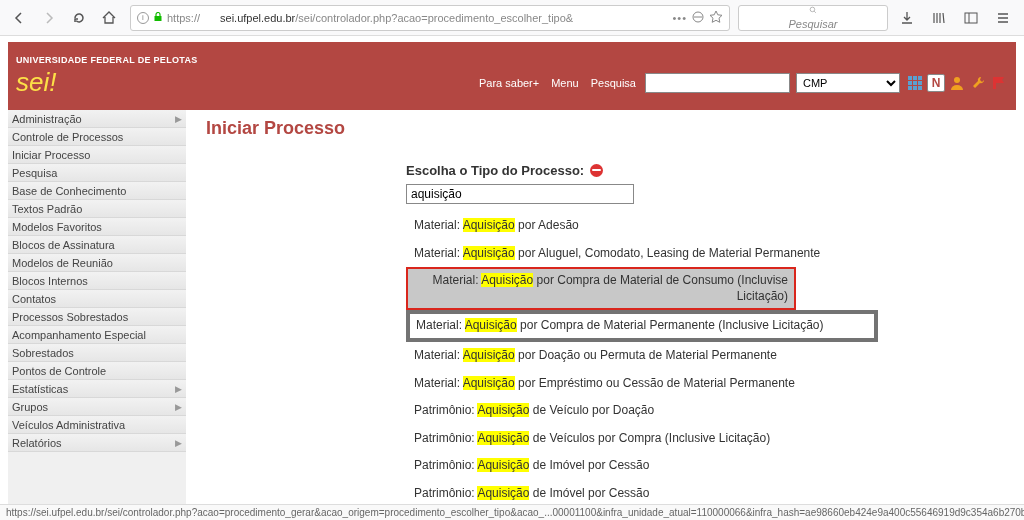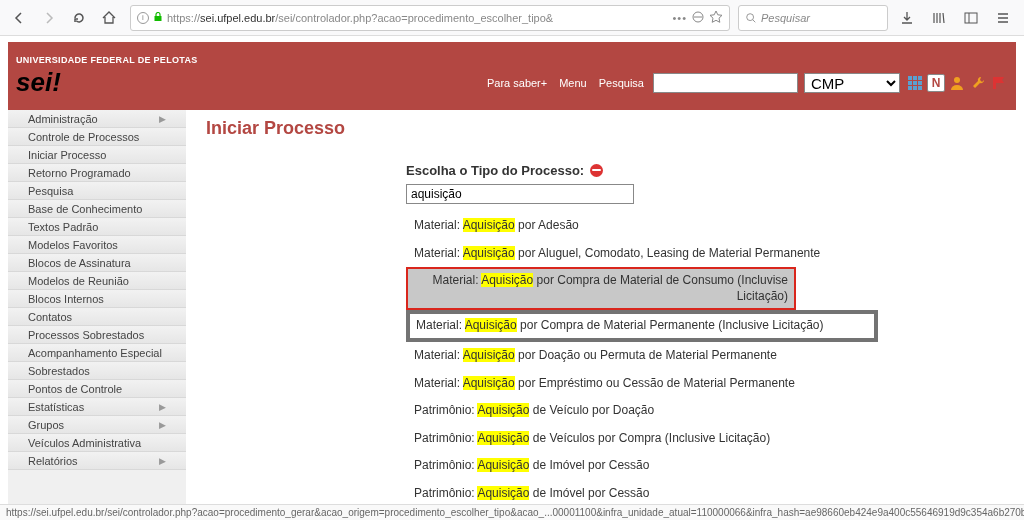--- a/index.html
+++ b/index.html
@@ -3,49 +3,49 @@
 <meta charset="utf-8">
 <style>
   * { box-sizing: border-box; margin: 0; padding: 0; }
   body { font-family: Arial, sans-serif; font-size: 12px; color: #333; width: 1024px; height: 520px; overflow: hidden; background: #fff; }
   
   
   .browser-bar { height: 36px; background: #f9f9fa; display: flex; align-items: center; padding: 0 6px; gap: 4px; border-bottom: 1px solid #ddd; }
   .nav-btn { width: 26px; height: 26px; display: flex; align-items: center; justify-content: center; color: #555; border-radius: 3px; }
   .url-bar { flex: 1; height: 26px; background: #fff; border: 1px solid #ccc; border-radius: 3px; display: flex; align-items: center; padding: 0 6px; gap: 4px; font-size: 11px; color: #555; margin: 0 4px; }
   .url-text { flex: 1; white-space: nowrap; overflow: hidden; color: #888; }
-  .url-text .domain { color: #333; }
+  .url-text .domain { color: #333; padding-left: 20px; }
   .lock { color: #12bc00; font-size: 11px; }
   .info-icon { border: 1px solid #999; border-radius: 50%; width: 12px; height: 12px; display: inline-flex; align-items: center; justify-content: center; font-size: 8px; color: #888; }
-  .search-bar { width: 150px; height: 26px; background: #fff; border: 1px solid #ccc; border-radius: 3px; display: flex; align-items: center; padding: 0 6px; gap: 4px; font-size: 11px; color: #888; font-style: italic; }
+  .search-bar { width: 150px; height: 26px; background: #fff; border: 1px solid #ccc; border-radius: 3px; display: flex; align-items: center; padding: 0 6px; gap: 4px; font-size: 11px; color: #888; font-style: italic; flex-direction: column; }
   .search-bar svg { width: 12px; height: 12px; }
   .right-icons { display: flex; gap: 2px; }
   .right-icons .nav-btn { width: 30px; }
   
   
   .sei-wrapper { padding: 6px 8px; }
   .sei-red-bar { background: #b34742; padding: 13px 8px 12px 8px; }
   .institution { color: #fff; font-size: 9px; font-weight: bold; letter-spacing: 0.3px; }
   .sei-top { display: flex; align-items: center; justify-content: space-between; margin-top: 2px; }
-  .sei-logo { color: #000000; font-size: 26px; font-weight: bold; font-style: italic; }
+  .sei-logo { color: #fde047; font-size: 26px; font-weight: normal; font-style: italic; }
   .top-links { display: flex; align-items: center; gap: 6px; color: #fff; font-size: 11px; }
   .top-links a { color: #fff; text-decoration: none; margin: 0 3px; }
   .top-input { height: 20px; width: 145px; border: 1px solid #888; background: #fff; padding: 0 3px; font-size: 11px; }
-  .top-select { height: 20px; width: 96px; border: 1px solid #888; background: #fff; font-size: 15px; padding: 0 2px; }
+  .top-select { height: 20px; width: 104px; border: 1px solid #888; background: #fff; font-size: 11px; padding: 0 2px; }
   .top-icons { display: flex; gap: 3px; align-items: center; }
   .top-icons span { width: 18px; height: 18px; display: inline-flex; align-items: center; justify-content: center; font-size: 12px; }
   .icon-box { background: #fff; border: 1px solid #888; border-radius: 2px; color: #b34742; font-weight: bold; font-size: 10px; }
   .icon-orange { color: #f0a020; }
   .icon-wrench { color: #f0a020; }
   .icon-flag { color: #d33; }
   
   
   .content { display: flex; }
   .sidebar { width: 178px; background: #f0f0f0; }
-  .menu-item { display: flex; align-items: center; justify-content: space-between; padding: 2px 20px; height: 18px; background: linear-gradient(#f2f2f2, #e6e6e6); border-bottom: 1px solid #d8d8d8; font-size: 11px; color: #444; cursor: pointer; }
+  .menu-item { display: flex; align-items: center; justify-content: space-between; padding: 2px 4px; height: 18px; background: linear-gradient(#f2f2f2, #e6e6e6); border-bottom: 1px solid #d8d8d8; font-size: 11px; color: #444; cursor: pointer; }
   .arrow-right { color: #999; font-size: 9px; }
   
   .main { flex: 1; padding: 8px 20px; position: relative; }
   .page-title { color: #b34742; font-size: 18px; font-weight: bold; margin-bottom: 24px; }
   .section-label { font-weight: bold; font-size: 13px; margin-bottom: 6px; display: flex; align-items: center; gap: 6px; }
   .stop-icon { width: 13px; height: 13px; background: #d33; border-radius: 50%; position: relative; display: inline-block; }
   .stop-icon::after { content: ''; position: absolute; left: 2px; right: 2px; top: 5px; height: 2px; background: #fff; border-radius: 1px; }
   .filter-input { width: 228px; height: 20px; border: 1px solid #888; padding: 0 4px; font-size: 12px; margin-bottom: 8px; }
   
   .type-list { margin-left: 0; }
@@ -188,23 +188,20 @@
     <div class="sidebar" id="sidebar">
         <div class="menu-item">
           <span>Administração</span>
           <span class="arrow-right">▶</span>
         </div>
         <div class="menu-item">
           <span>Controle de Processos</span>
         </div>
         <div class="menu-item">
           <span>Iniciar Processo</span>
-        </div>
-        <div class="menu-item">
-          <span>Retorno Programado</span>
         </div>
         <div class="menu-item">
           <span>Pesquisa</span>
         </div>
         <div class="menu-item">
           <span>Base de Conhecimento</span>
         </div>
         <div class="menu-item">
           <span>Textos Padrão</span>
         </div>

